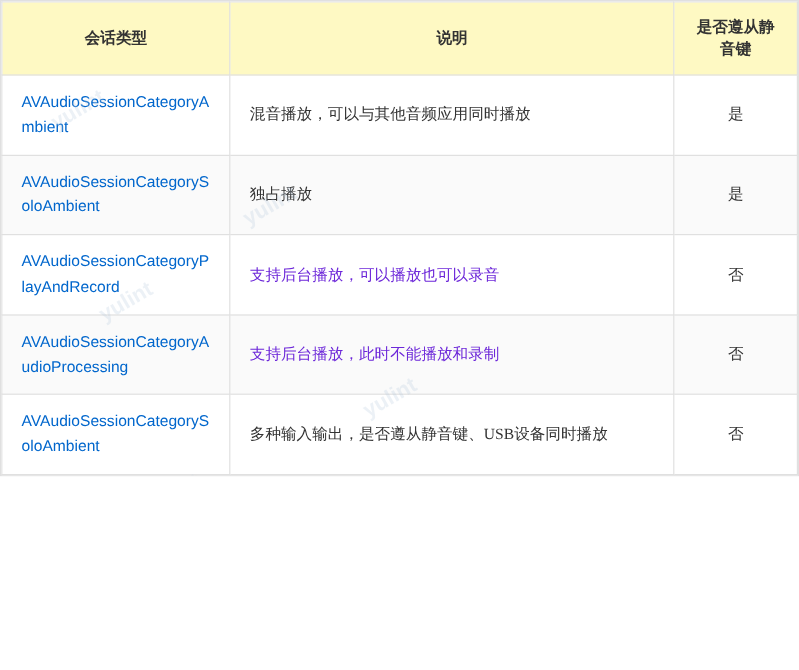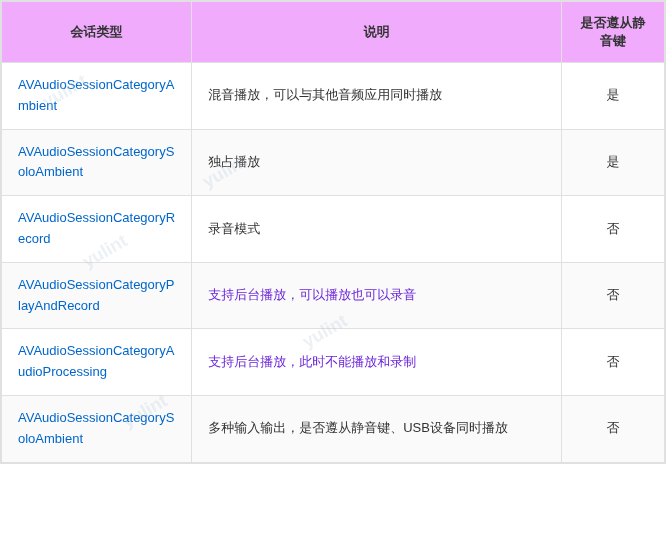--- a/index.html
+++ b/index.html
@@ -22,21 +22,21 @@
       position: relative;
       overflow: hidden;
     }
 
     table {
       width: 100%;
       border-collapse: collapse;
     }
 
     thead tr {
-      background-color: #f0abfc;
+      background-color: #fef9c3;
     }
 
     thead th {
       padding: 12px 16px;
       text-align: center;
       font-weight: bold;
       font-size: 13px;
       border: 1px solid #e0e0e0;
       color: #333;
     }
@@ -59,20 +59,21 @@
 
     td.col-type {
       color: #0066cc;
       width: 185px;
       word-break: break-all;
     }
 
     td.col-desc {
       width: 360px;
       color: #333;
+      font-family: Liberation Serif, serif;
     }
 
     td.col-desc span.highlight {
       color: #6d28d9;
     }
 
     td.col-mute {
       text-align: center;
       width: 100px;
       color: #333;
@@ -125,25 +126,20 @@
           <td class="col-type">AVAudioSessionCategoryAmbient</td>
           <td class="col-desc">混音播放，可以与其他音频应用同时播放</td>
           <td class="col-mute">是</td>
         </tr>
         <tr>
           <td class="col-type">AVAudioSessionCategorySoloAmbient</td>
           <td class="col-desc">独占播放</td>
           <td class="col-mute">是</td>
         </tr>
         <tr>
-          <td class="col-type">AVAudioSessionCategoryRecord</td>
-          <td class="col-desc">录音模式</td>
-          <td class="col-mute">否</td>
-        </tr>
-        <tr>
           <td class="col-type">AVAudioSessionCategoryPlayAndRecord</td>
           <td class="col-desc"><span class="highlight">支持后台播放，可以播放也可以录音</span></td>
           <td class="col-mute">否</td>
         </tr>
         <tr>
           <td class="col-type">AVAudioSessionCategoryAudioProcessing</td>
           <td class="col-desc"><span class="highlight">支持后台播放，此时不能播放和录制</span></td>
           <td class="col-mute">否</td>
         </tr>
         <tr>

